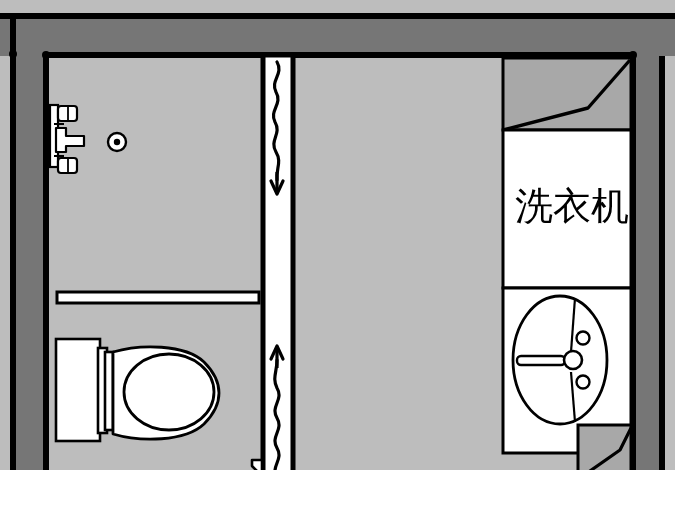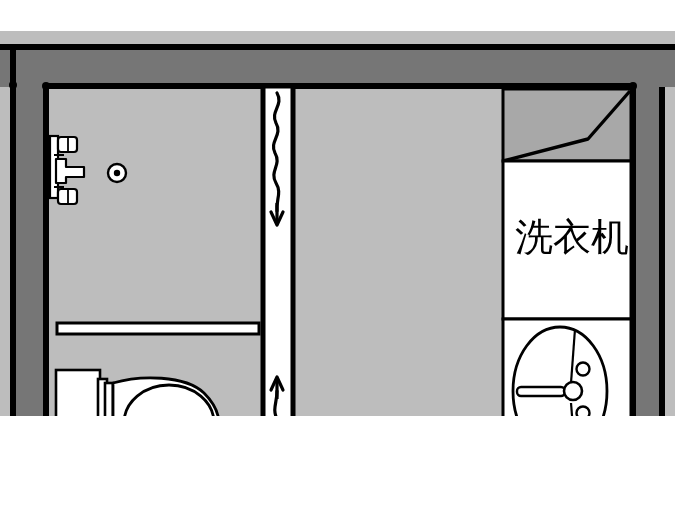--- a/index.html
+++ b/index.html
@@ -4,24 +4,23 @@
 <style>
   html, body {
     margin: 0;
     padding: 0;
     background: #ffffff;
     font-family: "Liberation Sans", sans-serif;
   }
   #plan-root {
     position: relative;
     width: 675px;
-    height: 385px;
+    height: 470px;
     overflow: hidden;
     background: #bdbdbd;
-    margin-top: 31px;
   }
   #plan-svg {
     display: block;
     width: 675px;
     height: 526px;
   }
   .label-text {
     font-family: "DejaVu Sans", "Liberation Sans", sans-serif;
     font-weight: 400;
   }

